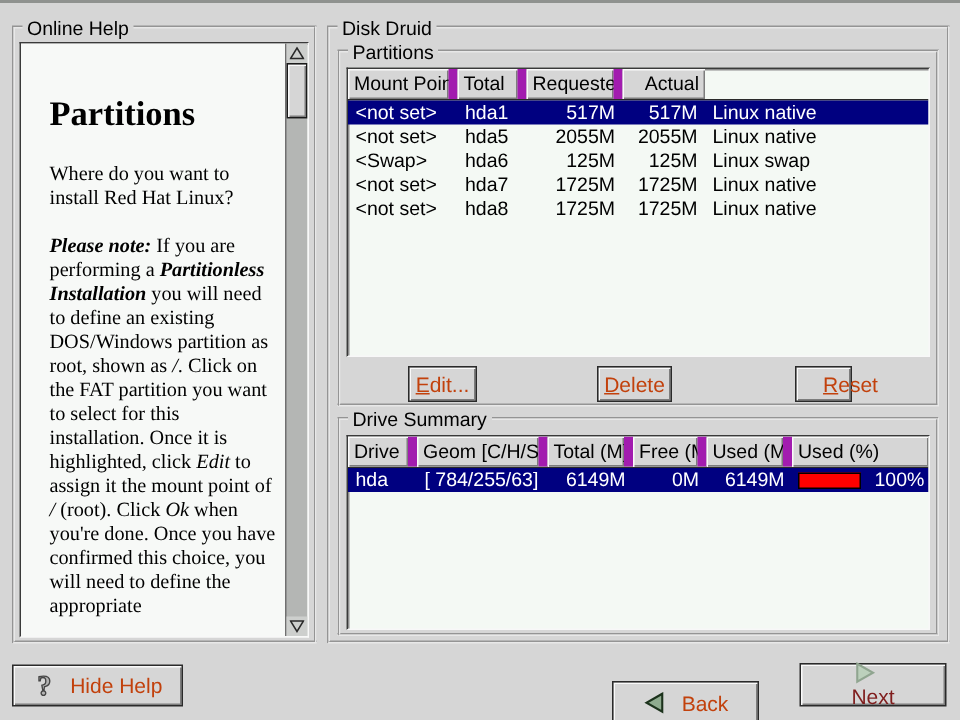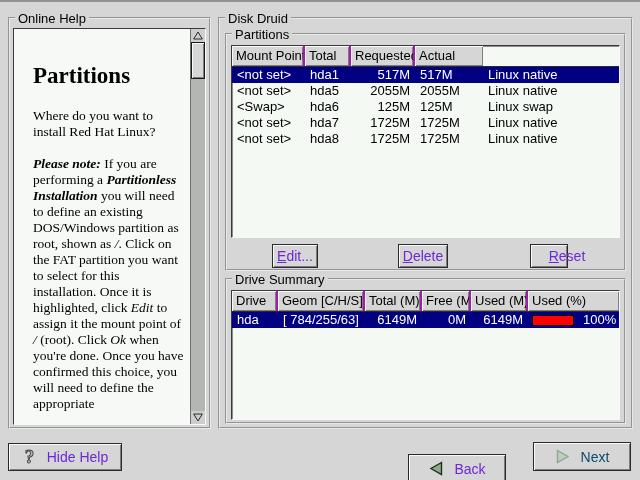--- a/index.html
+++ b/index.html
@@ -33,43 +33,43 @@
     overflow:hidden;
   }
 
   
   .btn {
     position:absolute;
     background:#d6d6d6;
     border:1px solid #2a2a2a;
     box-shadow: inset 1px 1px 0 #fafafa, inset -1px -1px 0 #7d7d7d;
     display:flex; align-items:center; justify-content:center;
-    font-size:14px; color:#6d28d9; white-space:nowrap;
+    font-size:14px; color:#c2410c; white-space:nowrap;
   }
   .btn .u { text-decoration:underline; }
   .btn .ic { display:inline-block; margin-right:10px; line-height:0; }
-  .btn.disabled { color:#0c4a6e; }
+  .btn.disabled { color:#7f1d1d;flex-direction:column; }
 
   
   .thead { display:flex; height:21px; border-bottom:1px solid #2a2a2a; }
   .th {
     background:#d6d6d6;
     box-shadow: inset 1px 1px 0 #fafafa, inset -1px -1px 0 #7d7d7d;
-    border-right:2px solid #a21caf;
+    border-right:6px solid #a21caf;
     font-size:13px; line-height:19px; padding:0 4px;
     overflow:hidden; white-space:nowrap;
   }
   .th:last-child { border-right:none; }
   .trow { display:flex; height:16px; font-size:13px; line-height:16px; color:#000; }
   .trow.selected { background:#000080; color:#fff; }
   .td { padding:0 5px; white-space:nowrap; overflow:hidden; }
 
   
   .c-mount { width:73px; } .c-dev { width:46px; }
-  .c-req { width:64px; text-align:right; } .c-act { width:68px; }
+  .c-req { width:64px; text-align:right; } .c-act { width:55px; text-align:right; }
   .c-type { flex:1; }
   .thead .c-req { text-align:left; }
 
   
   .d-drive { width:46px; } .d-geom { width:87px; }
   .d-total { width:57px; text-align:right; } .d-free { width:49px; text-align:right; }
   .d-usedm { width:57px; text-align:right; } .d-usedp { flex:1; }
   .thead .d-total, .thead .d-free, .thead .d-usedm { text-align:left; }
   .usedp-cell { display:flex; align-items:center; padding:0 0 0 4px; }
   .redbar { width:42px; height:11px; background:#ff0000; border:1px solid #000; margin-right:9px; }

